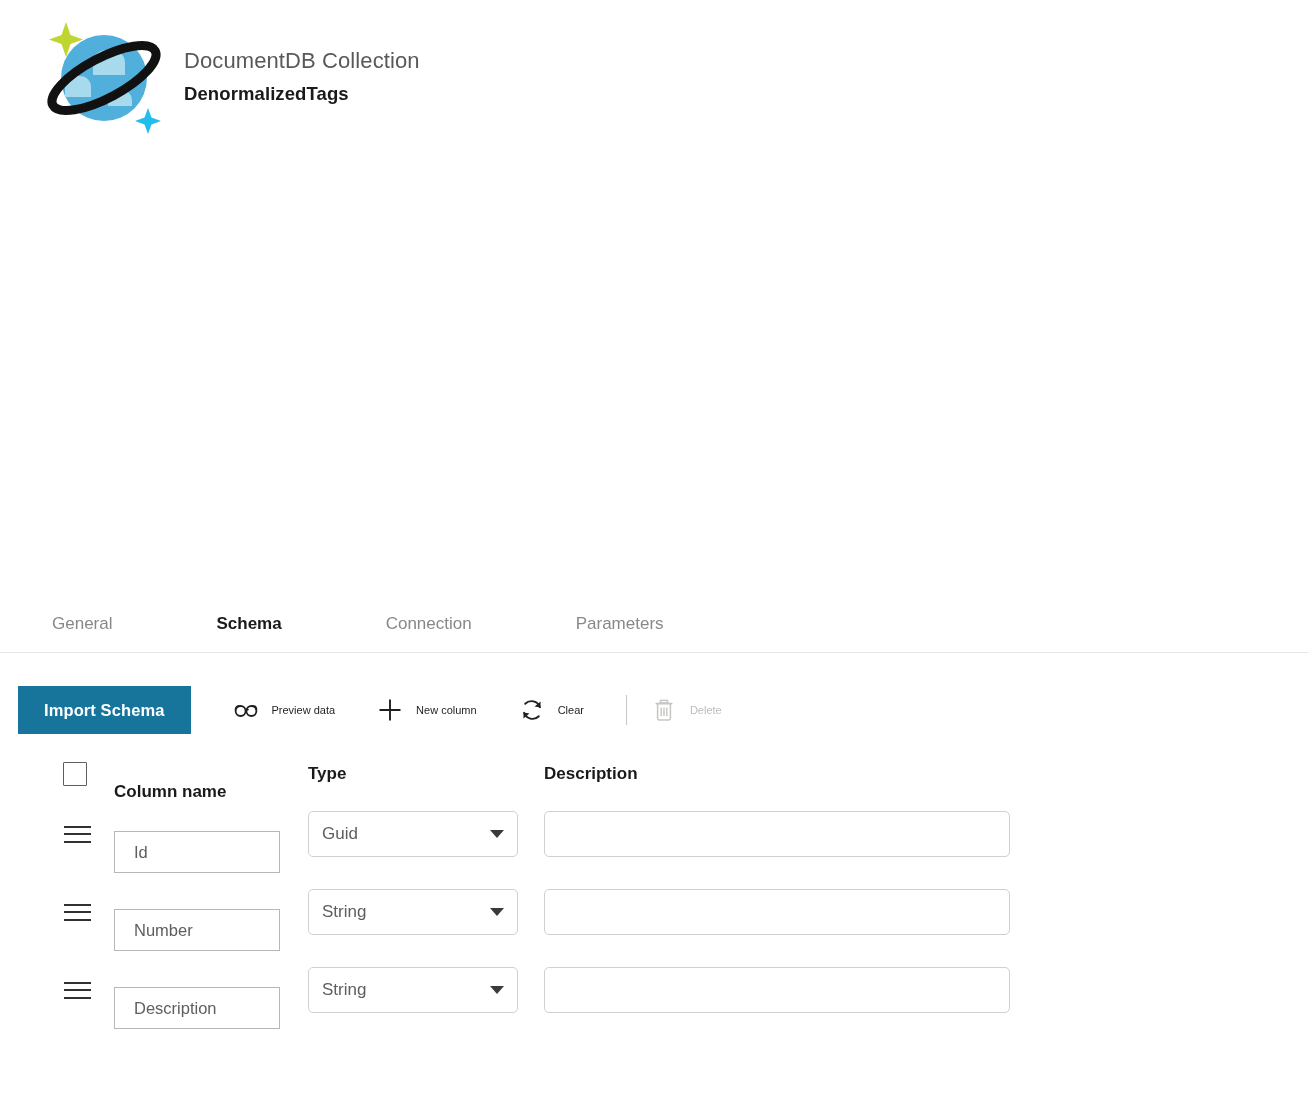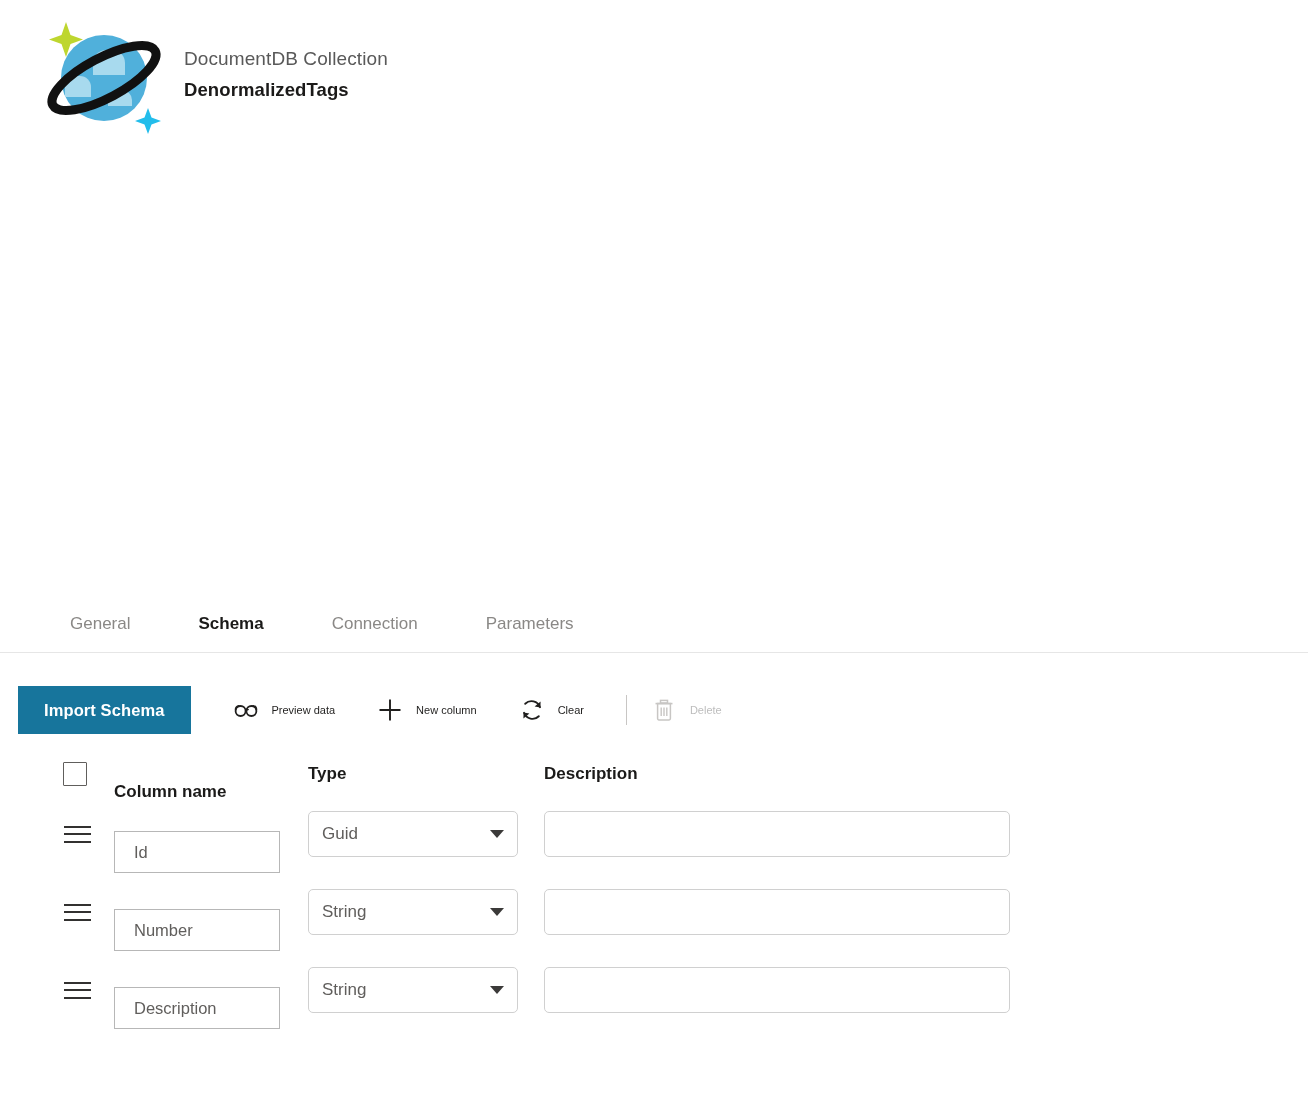--- a/index.html
+++ b/index.html
@@ -28,21 +28,21 @@
     height: 125px;
     flex: 0 0 130px;
     position: relative;
   }
   .logo-wrap svg { display: block; }
   .header-text {
     padding-top: 32px;
     margin-left: 14px;
   }
   .header-subtitle {
-    font-size: 19px;
+    font-size: 22px;
     color: #595959;
     line-height: 1.35;
     letter-spacing: 0.1px;
     font-weight: 400;
   }
   .header-title {
     font-size: 18.5px;
     font-weight: 700;
     color: #1b1a19;
     line-height: 1.4;
@@ -53,22 +53,23 @@
   
   .blank-region {
     height: 445px;
   }
 
   
   .tab-strip {
     display: flex;
     align-items: center;
     height: 58px;
-    padding-left: 52px;
+    padding-left: 34px;
     border-bottom: 1px solid #e6e6e6;
+    gap: 36px;
   }
   .tab {
     font-size: 17px;
     color: #8a8886;
     padding: 0 18px;
     line-height: 58px;
     cursor: pointer;
     font-weight: 400;
     white-space: nowrap;
   }

